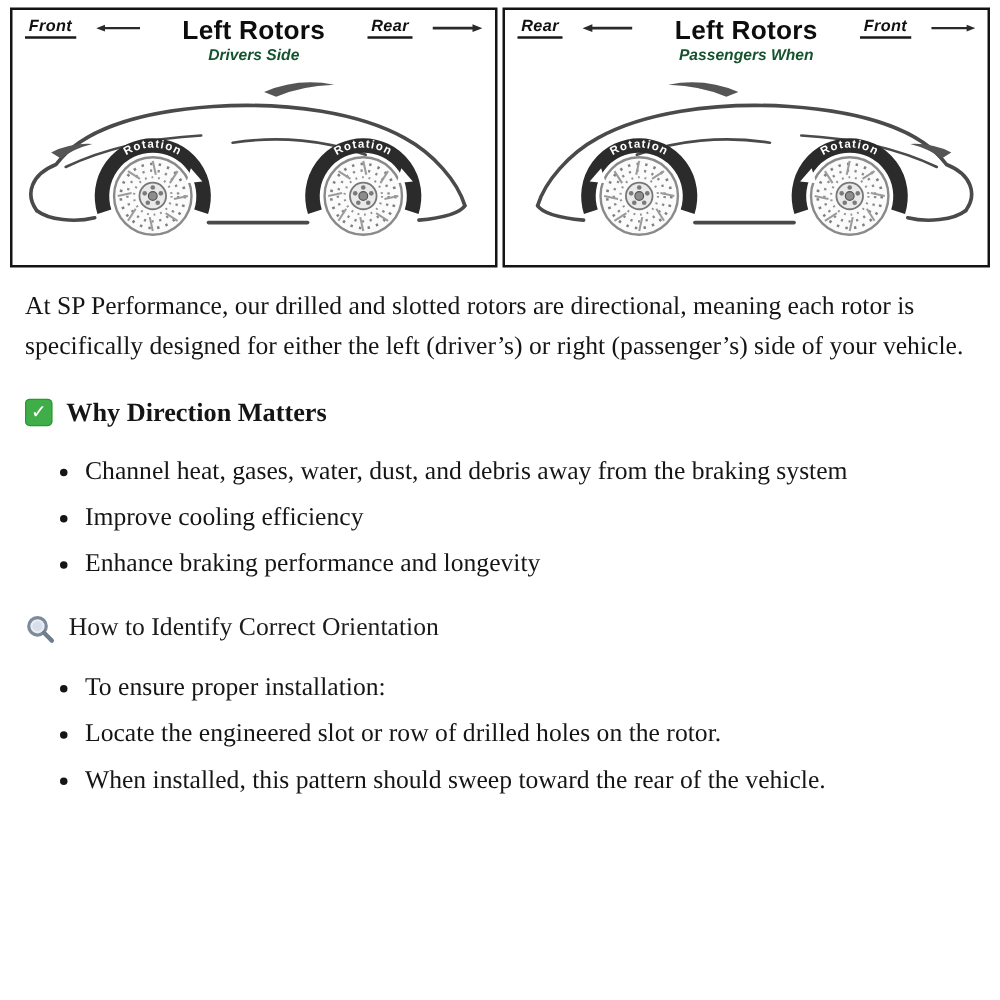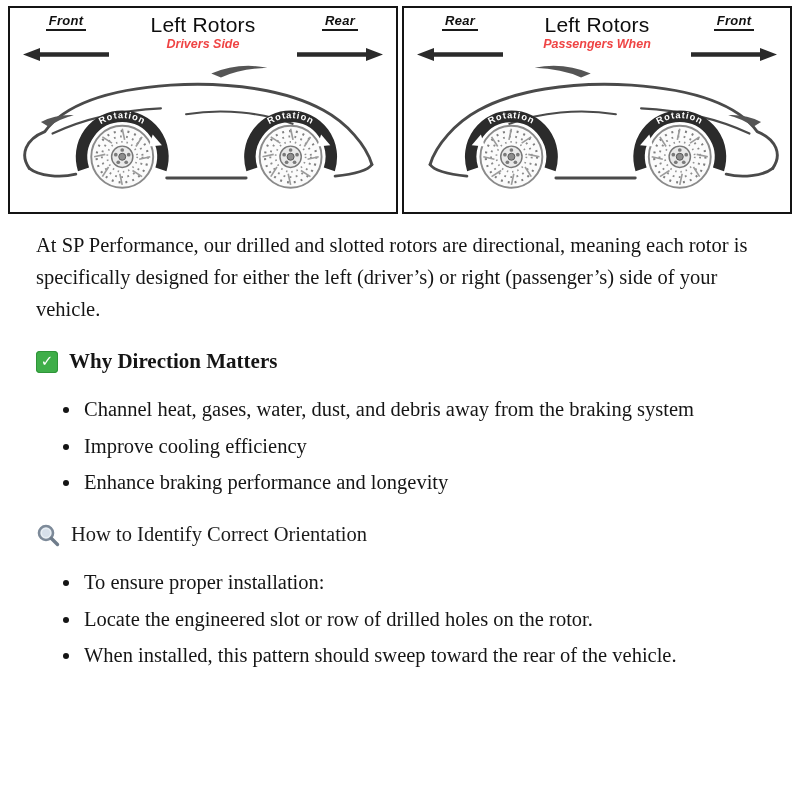--- a/index.html
+++ b/index.html
@@ -14,34 +14,34 @@
   .panel {
     width:390px; height:208px; border:2px solid #141414;
     position:relative; background:#fff; overflow:hidden;
   }
   .panel-header {
     position:absolute; top:4px; left:0; right:0;
     display:flex; justify-content:space-between; align-items:flex-start;
     padding:2px 10px 0; font-family:"Liberation Sans", sans-serif;
     z-index:3;
   }
-  .dir { display:flex; flex-direction:column; align-items:center; width:92px;gap:16px; }
+  .dir { display:flex; flex-direction:row; align-items:center; width:92px;gap:16px; }
   .dir-label {
     font-size:13px; font-weight:bold; font-style:italic; color:#111;
     border-bottom:2px solid #1a1a1a; line-height:1.05; padding:0 3px 1px;
     margin-bottom:1px; letter-spacing:.3px;
   }
   .dir svg { display:block; }
   .titles { text-align:center; margin-top:-1px; }
-  .panel-title { font-size:21px; font-weight:normal; color:#0d0d0d; letter-spacing:.2px; line-height:1.1; }
-  .panel-sub { font-size:12.5px; font-weight:bold; font-style:italic; color:#ef4444; margin-top:1px; }
+  .panel-title { font-size:21px; font-weight:bold; color:#0d0d0d; letter-spacing:.2px; line-height:1.1; }
+  .panel-sub { font-size:12.5px; font-weight:bold; font-style:italic; color:#14532d; margin-top:1px; }
   .car-svg { position:absolute; left:1px; right:1px; bottom:2px; width:386px; height:150px; }
 
   
-  .article { padding:16px 36px 0; font-size:20.5px; line-height:1.55; }
+  .article { padding:16px 20px 0; font-size:20.5px; line-height:1.55; }
   .intro { margin-bottom:18px; }
   .sec-head {
     display:flex; align-items:center; gap:11px;
     font-weight:bold; font-size:21px; margin:20px 0 16px;
   }
   .sec-head.normal { font-weight:normal; font-size:20.5px; color:#1b1b1b;text-align:center; }
   .lead { margin-bottom:8px; }
   ul.bullets { margin:4px 0 4px 46px; }
   ul.bullets li { margin-bottom:5px; padding-left:2px; }
 

